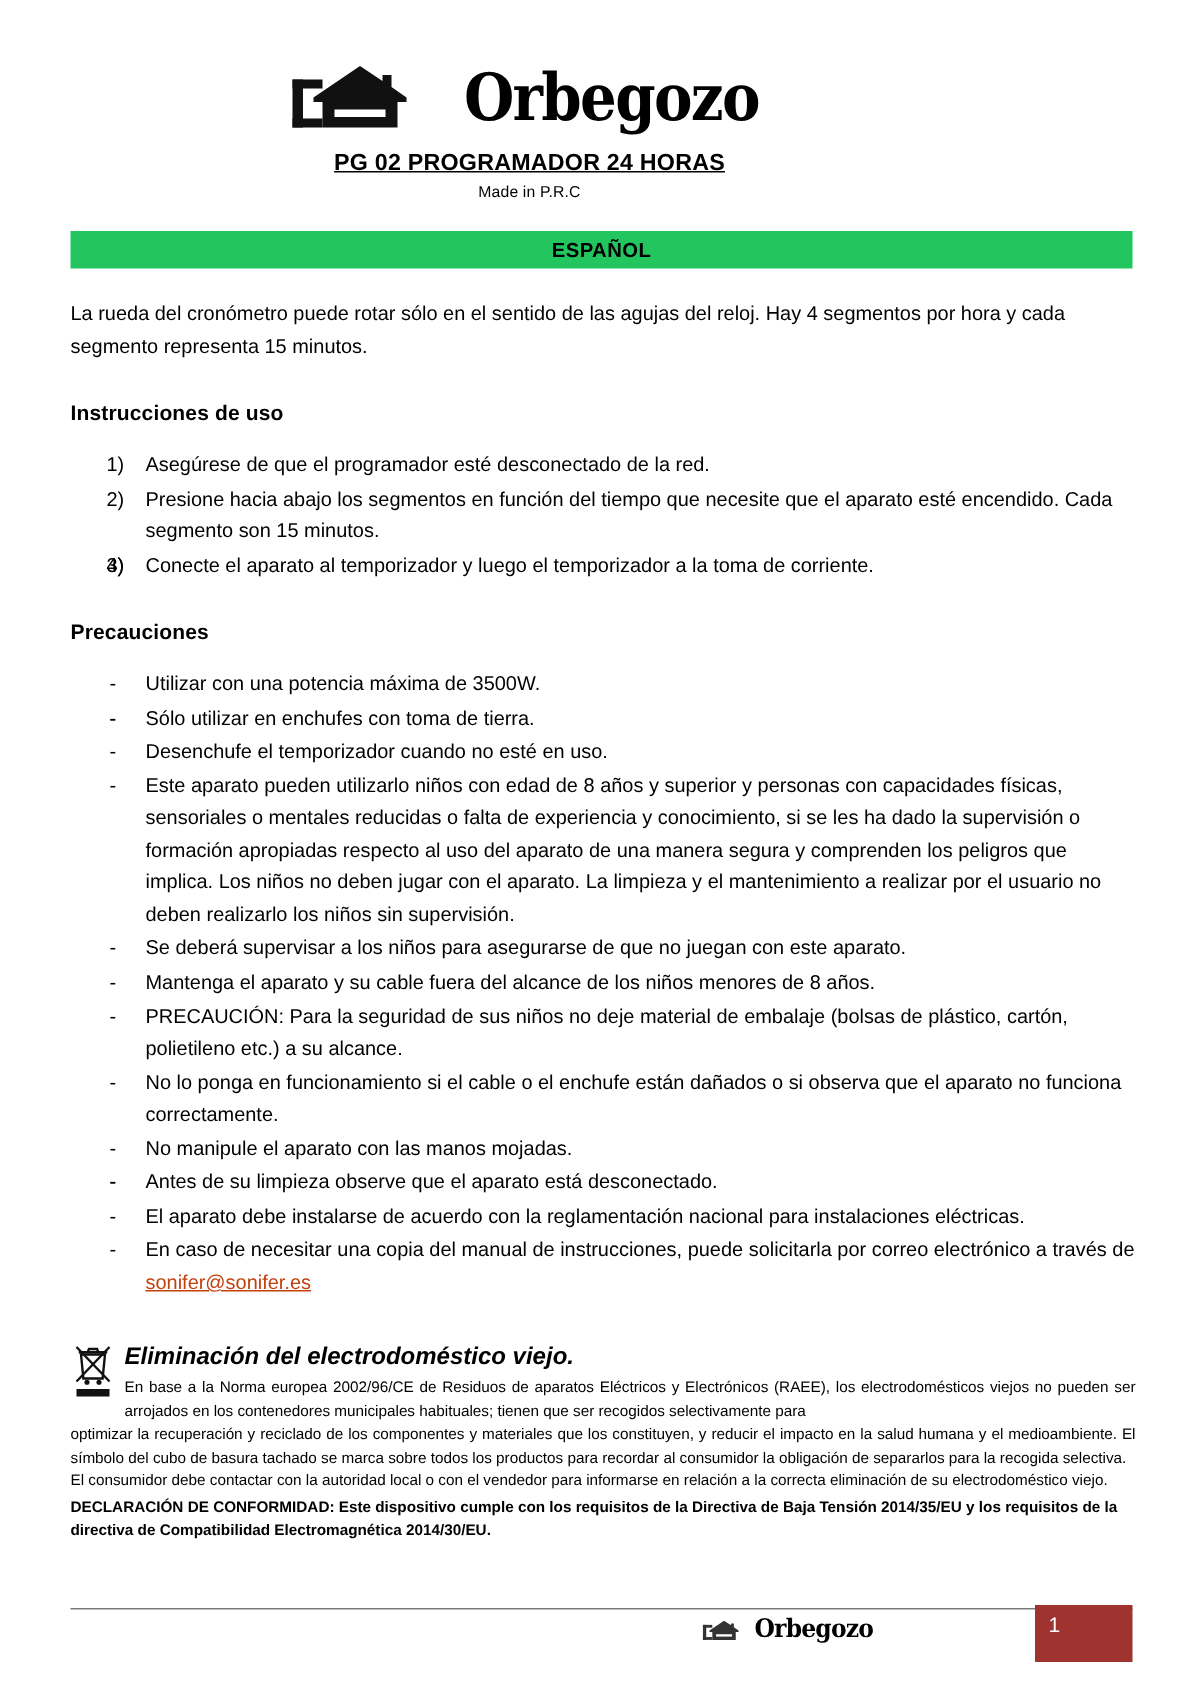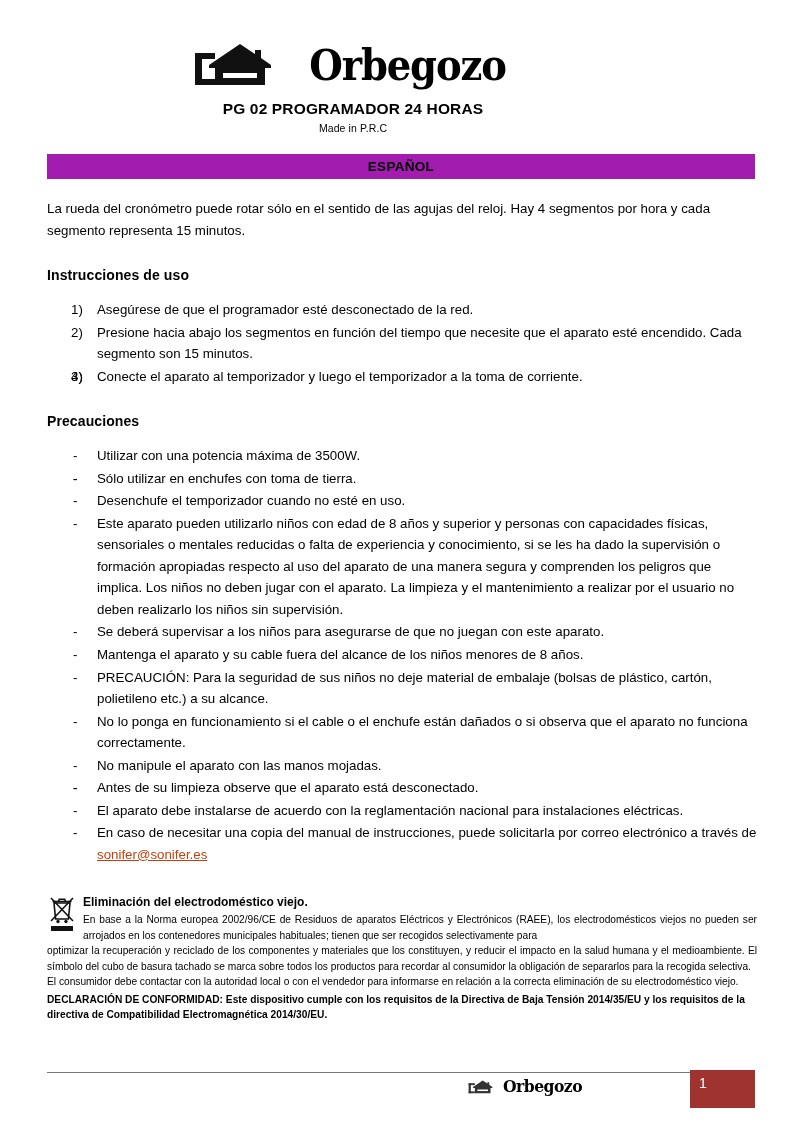--- a/index.html
+++ b/index.html
@@ -47,36 +47,37 @@
     line-height: 1;
     transform: scaleX(0.94) scaleY(1.06);
     transform-origin: center;
     -webkit-font-smoothing: none;
   }
   .model-title {
     margin-top: 12px;
     font-size: 15.5px;
     font-weight: bold;
     letter-spacing: 0.15px;
+    text-decoration: underline;
   }
   .made-in {
     margin-top: 4px;
     font-size: 10.5px;
     font-weight: normal;
     letter-spacing: 0.1px;
   }
 
   
   .lang-band {
     position: absolute;
     left: 47px;
     top: 154px;
     width: 708px;
     height: 25px;
-    background: #a21caf;
+    background: #22c55e;
     display: flex;
     align-items: center;
     justify-content: center;
   }
   .lang-band span {
     font-size: 13.5px;
     font-weight: bold;
     letter-spacing: 0.3px;
   }
 
@@ -152,23 +153,24 @@
     text-align: justify;
   }
   .disposal .weee-icon {
     float: left;
     width: 30px;
     height: 42px;
     margin-right: 6px;
   }
   .disposal .d-title {
     font-weight: bold;
-    font-size: 12px;
+    font-size: 16px;
     display: block;
     margin-bottom: 1px;
+    font-style: italic;
   }
   .disposal p {
     margin: 0;
   }
   .disposal p.hang {
     padding-left: 36px;
     text-align: justify;
   }
   .disposal p.full {
     clear: left;

